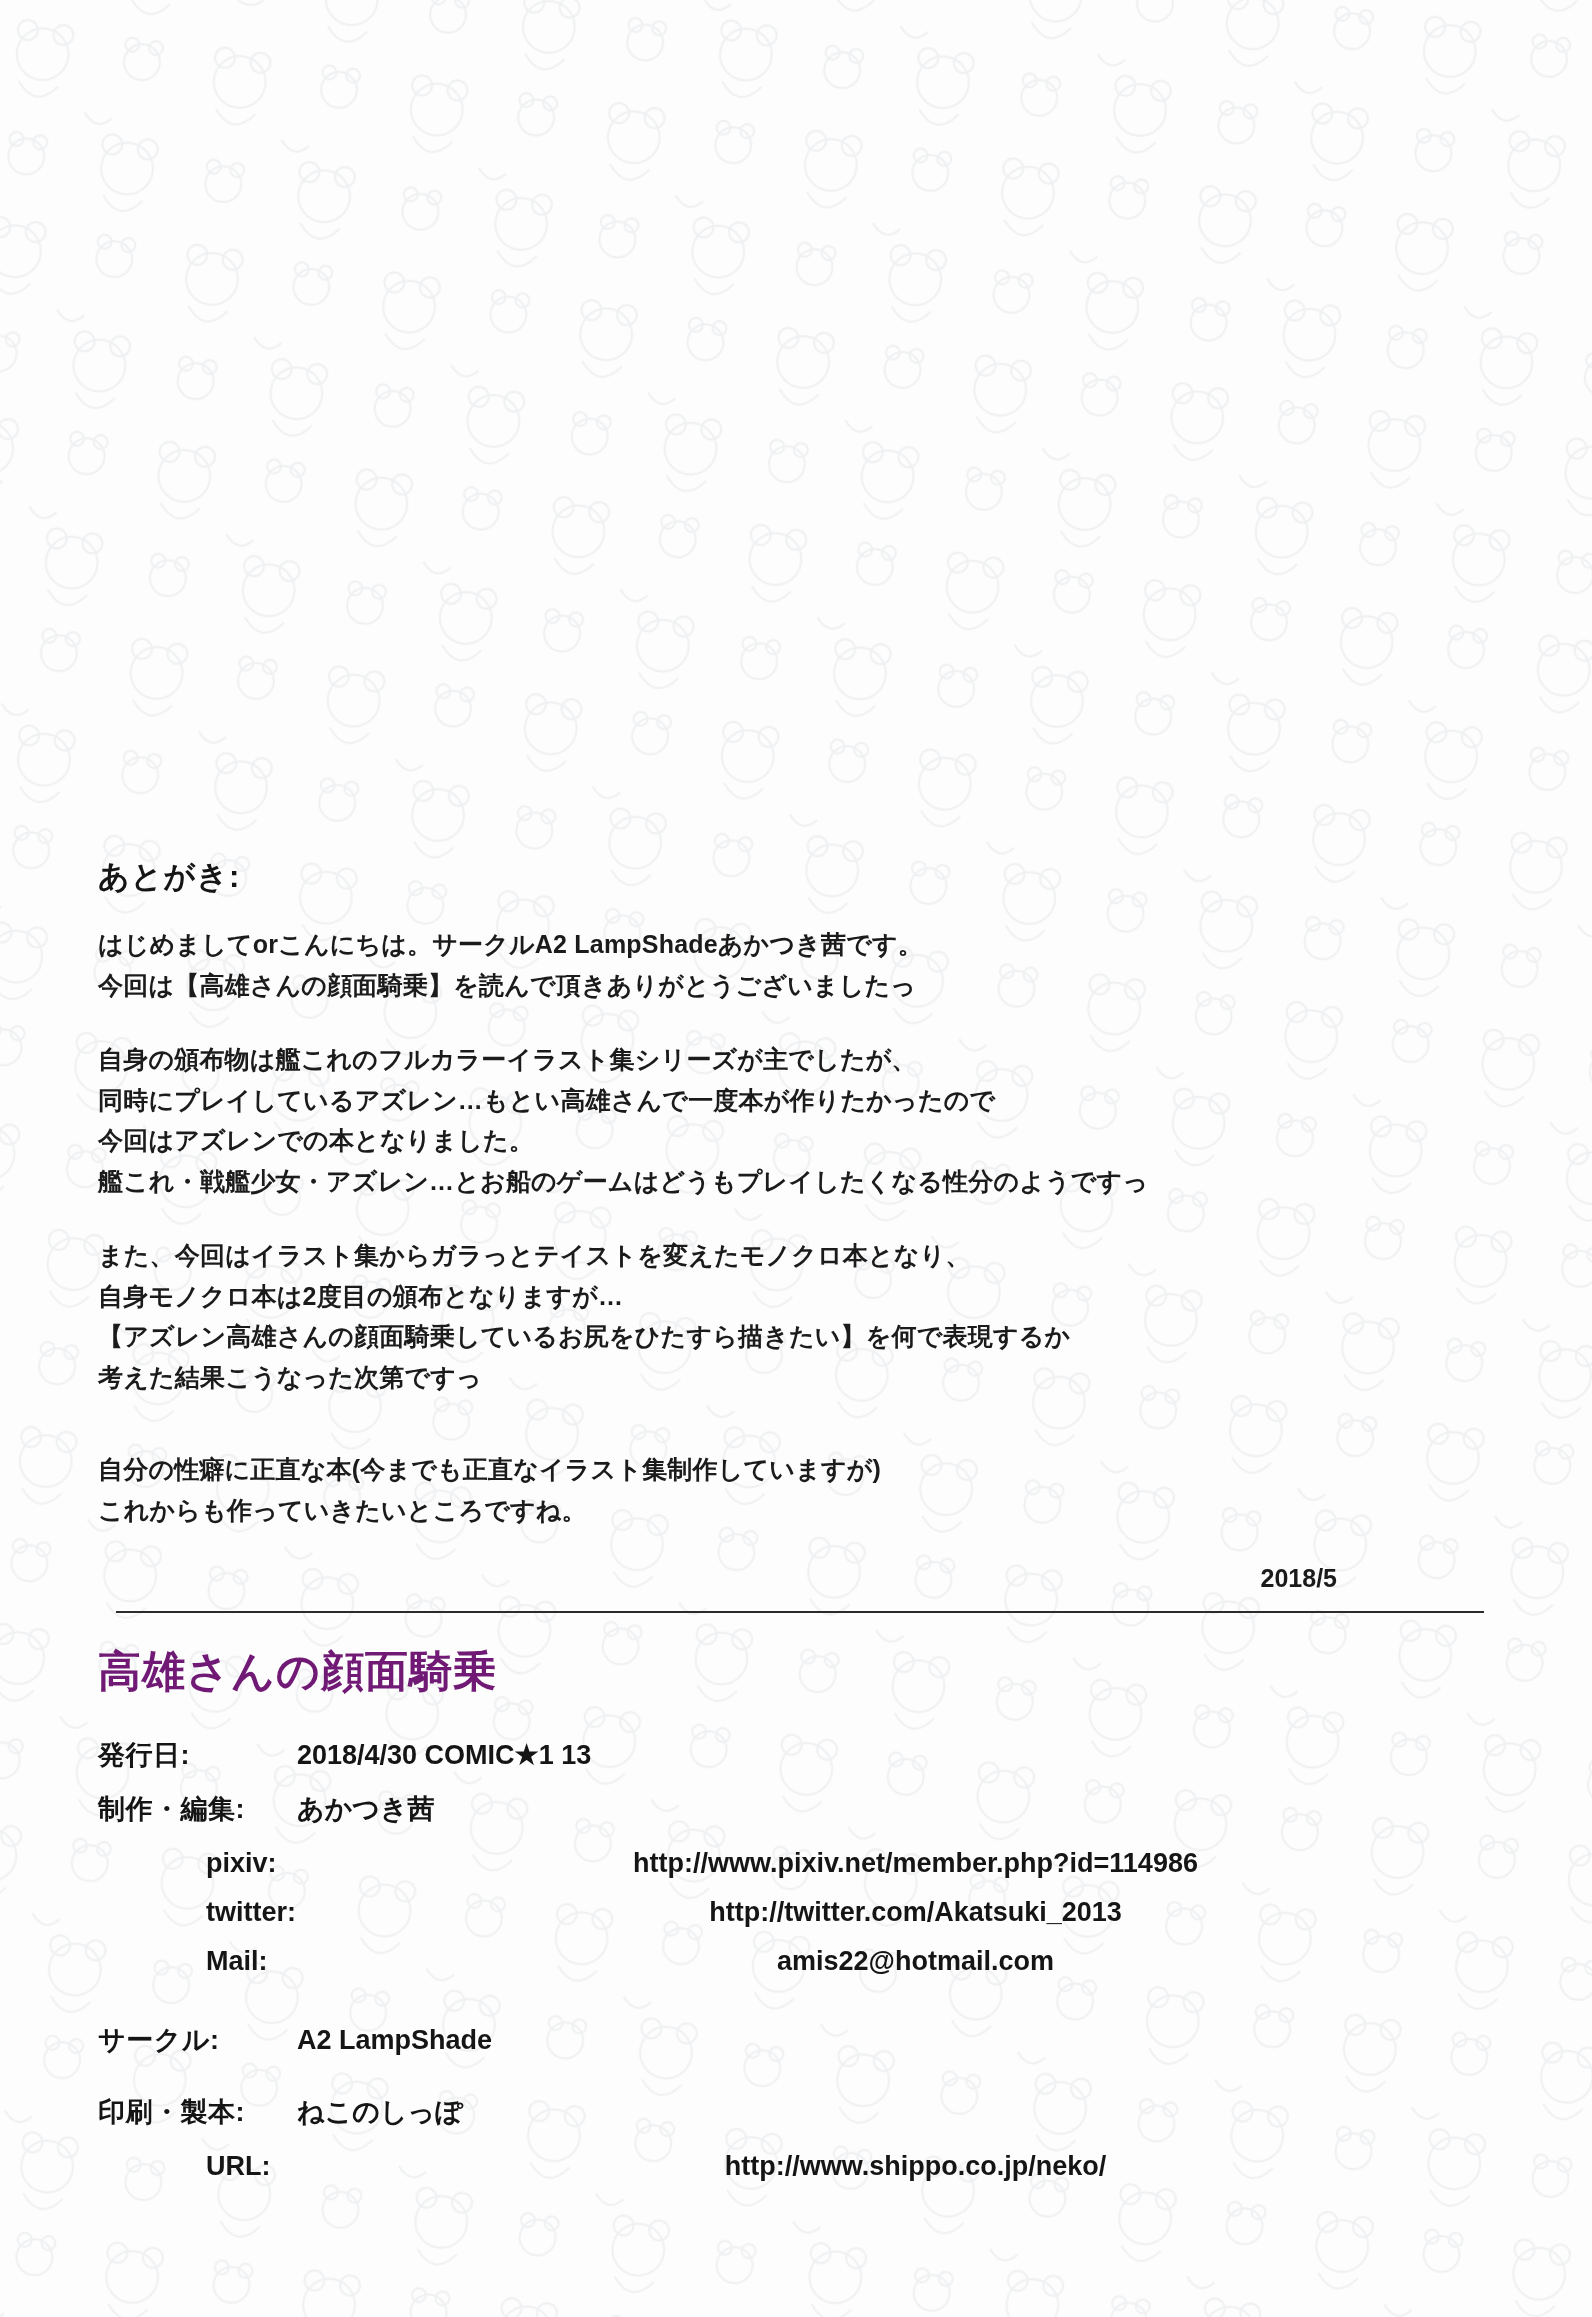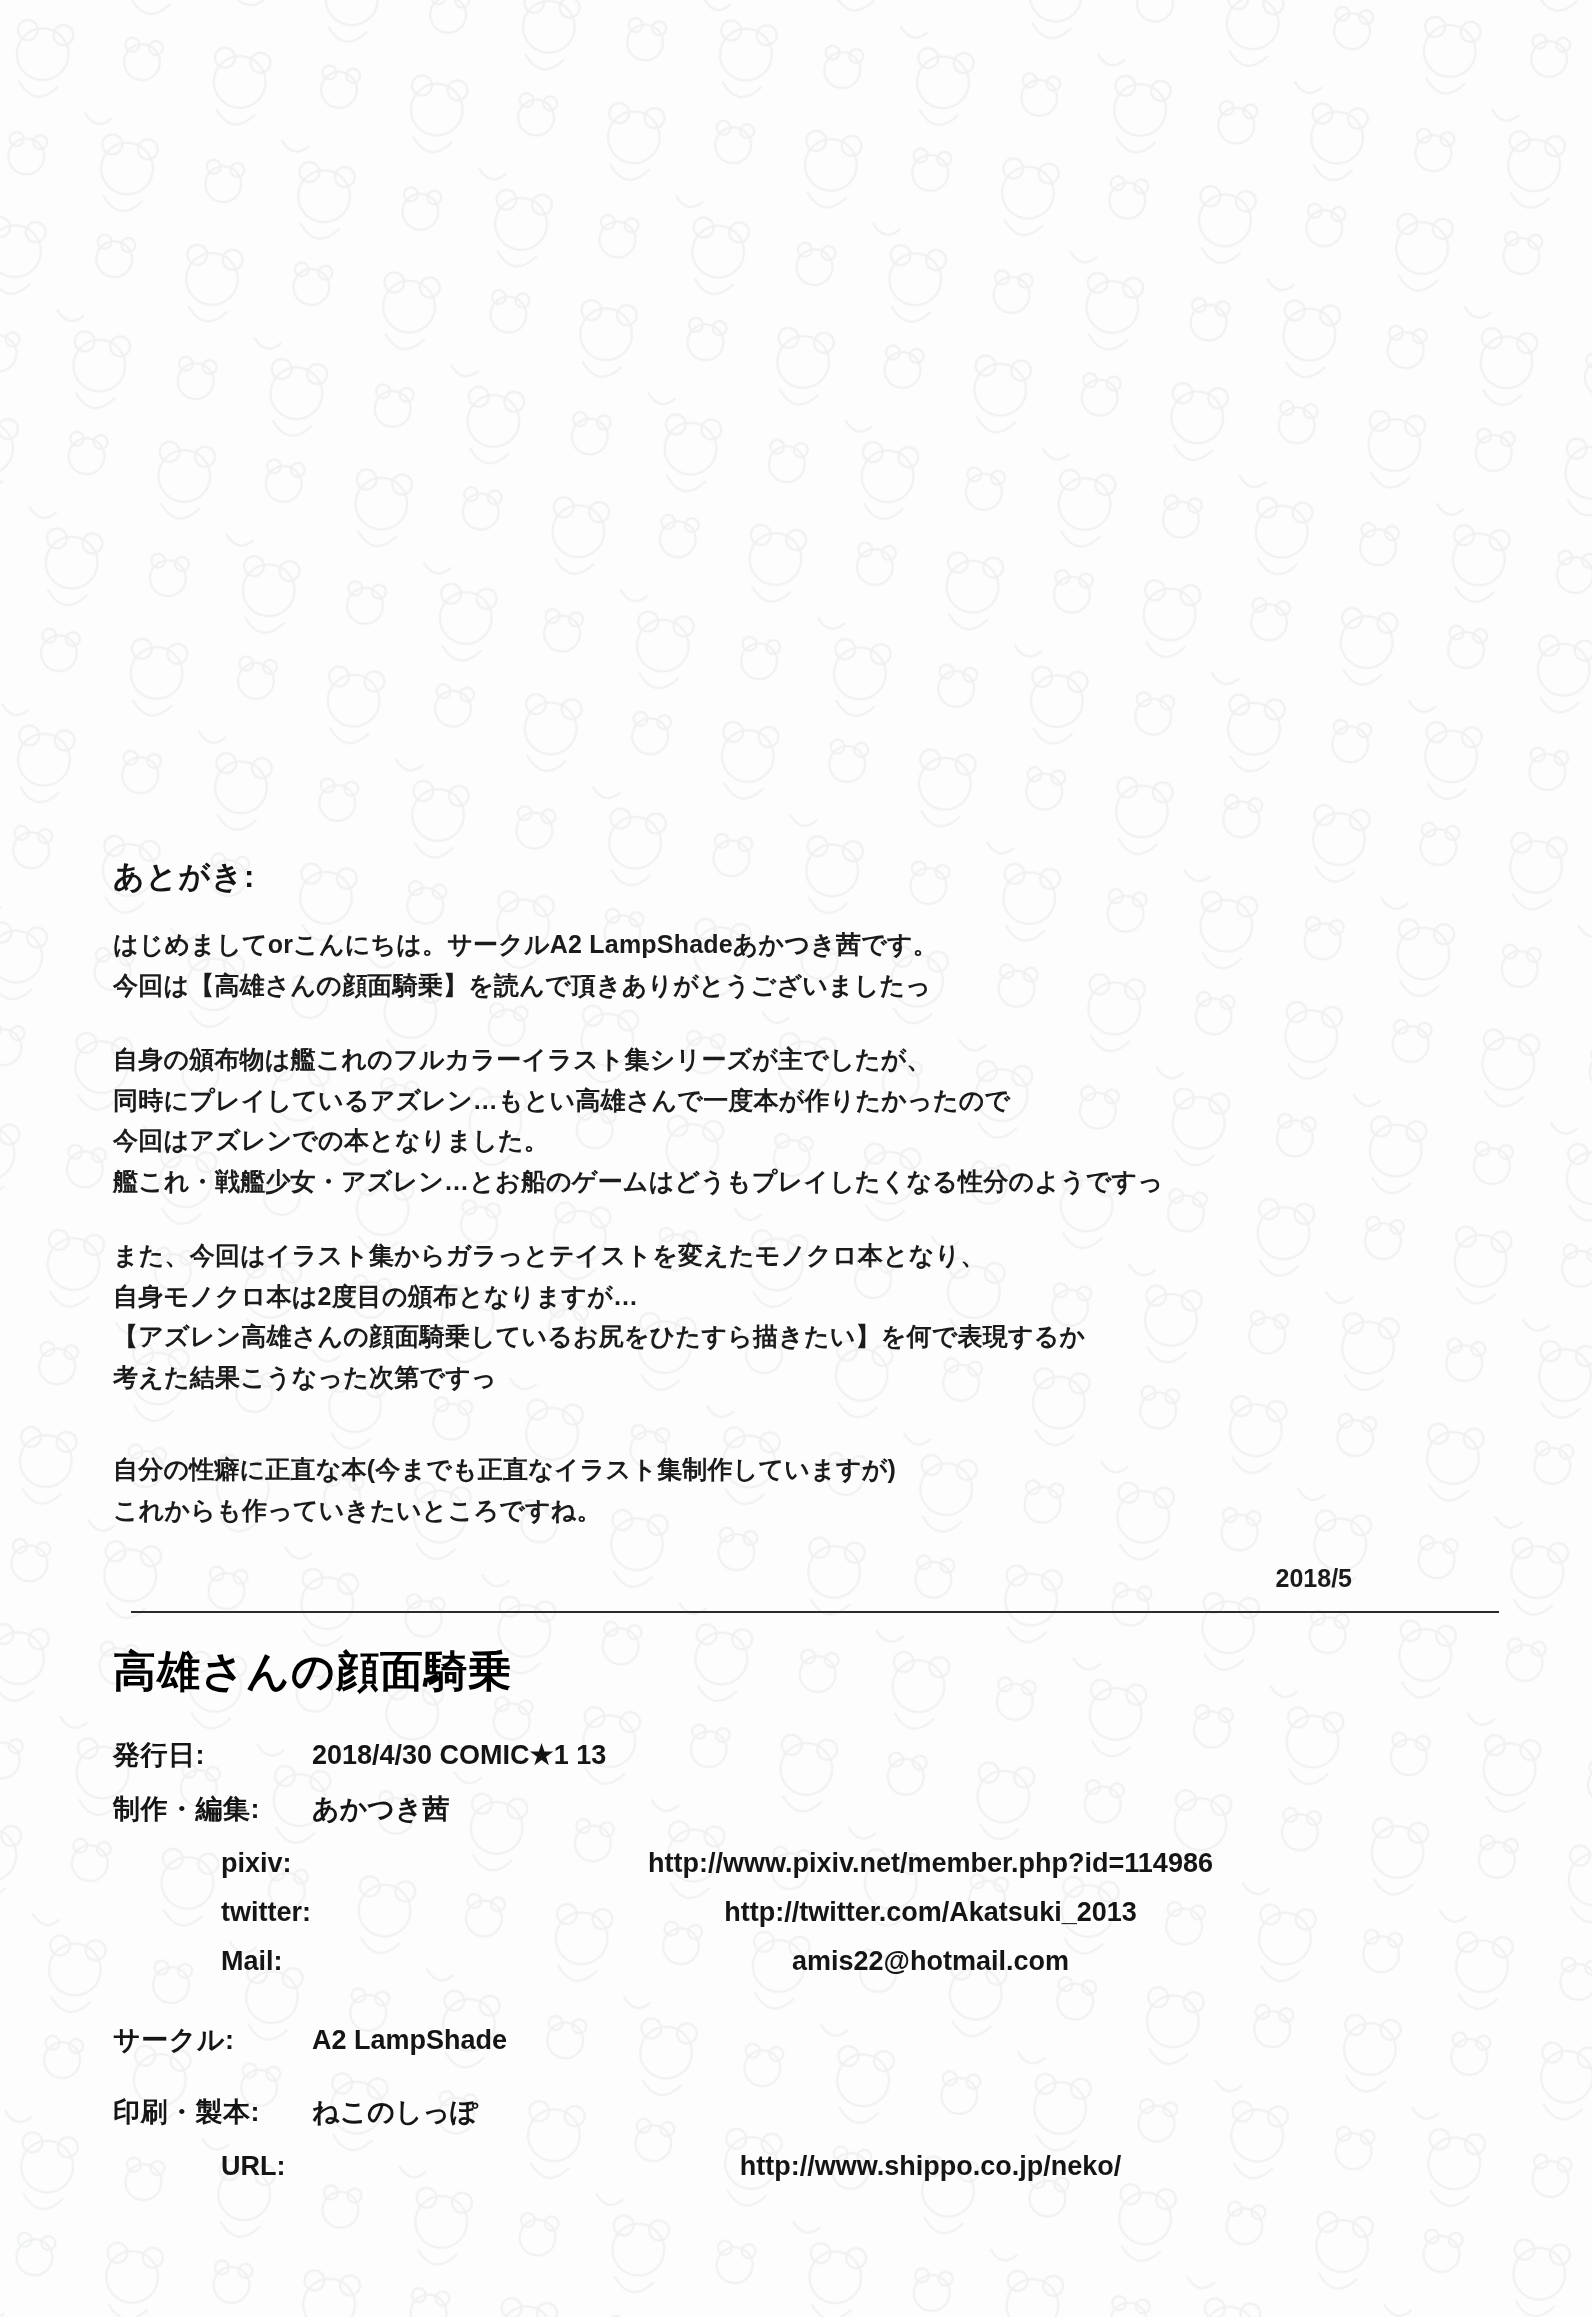--- a/index.html
+++ b/index.html
@@ -20,21 +20,21 @@
   .bg-pattern {
     position: absolute;
     inset: 0;
     pointer-events: none;
     opacity: 0.5;
   }
   .bg-pattern svg { display: block; width: 100%; height: 100%; }
 
   .content {
     position: absolute;
-    left: 113px;
+    left: 98px;
     top: 856px;
     width: 1403px;
   }
 
   .afterword-title {
     font-size: 31px;
     font-weight: 700;
     letter-spacing: 1px;
     margin-bottom: 26px;
     color: #151515;
@@ -65,21 +65,21 @@
     border-top: 2px solid #2b2b2b;
     width: 1368px;
   }
 
   .colophon-title {
     font-size: 43px;
     font-weight: 700;
     letter-spacing: 1px;
     margin-top: 30px;
     margin-bottom: 34px;
-    color: #000000;
+    color: #701a75;
   }
 
   .colophon {
     font-size: 27px;
     line-height: 1.52;
     color: #151515;
     font-weight: 600;
   }
   .crow {
     display: flex;

